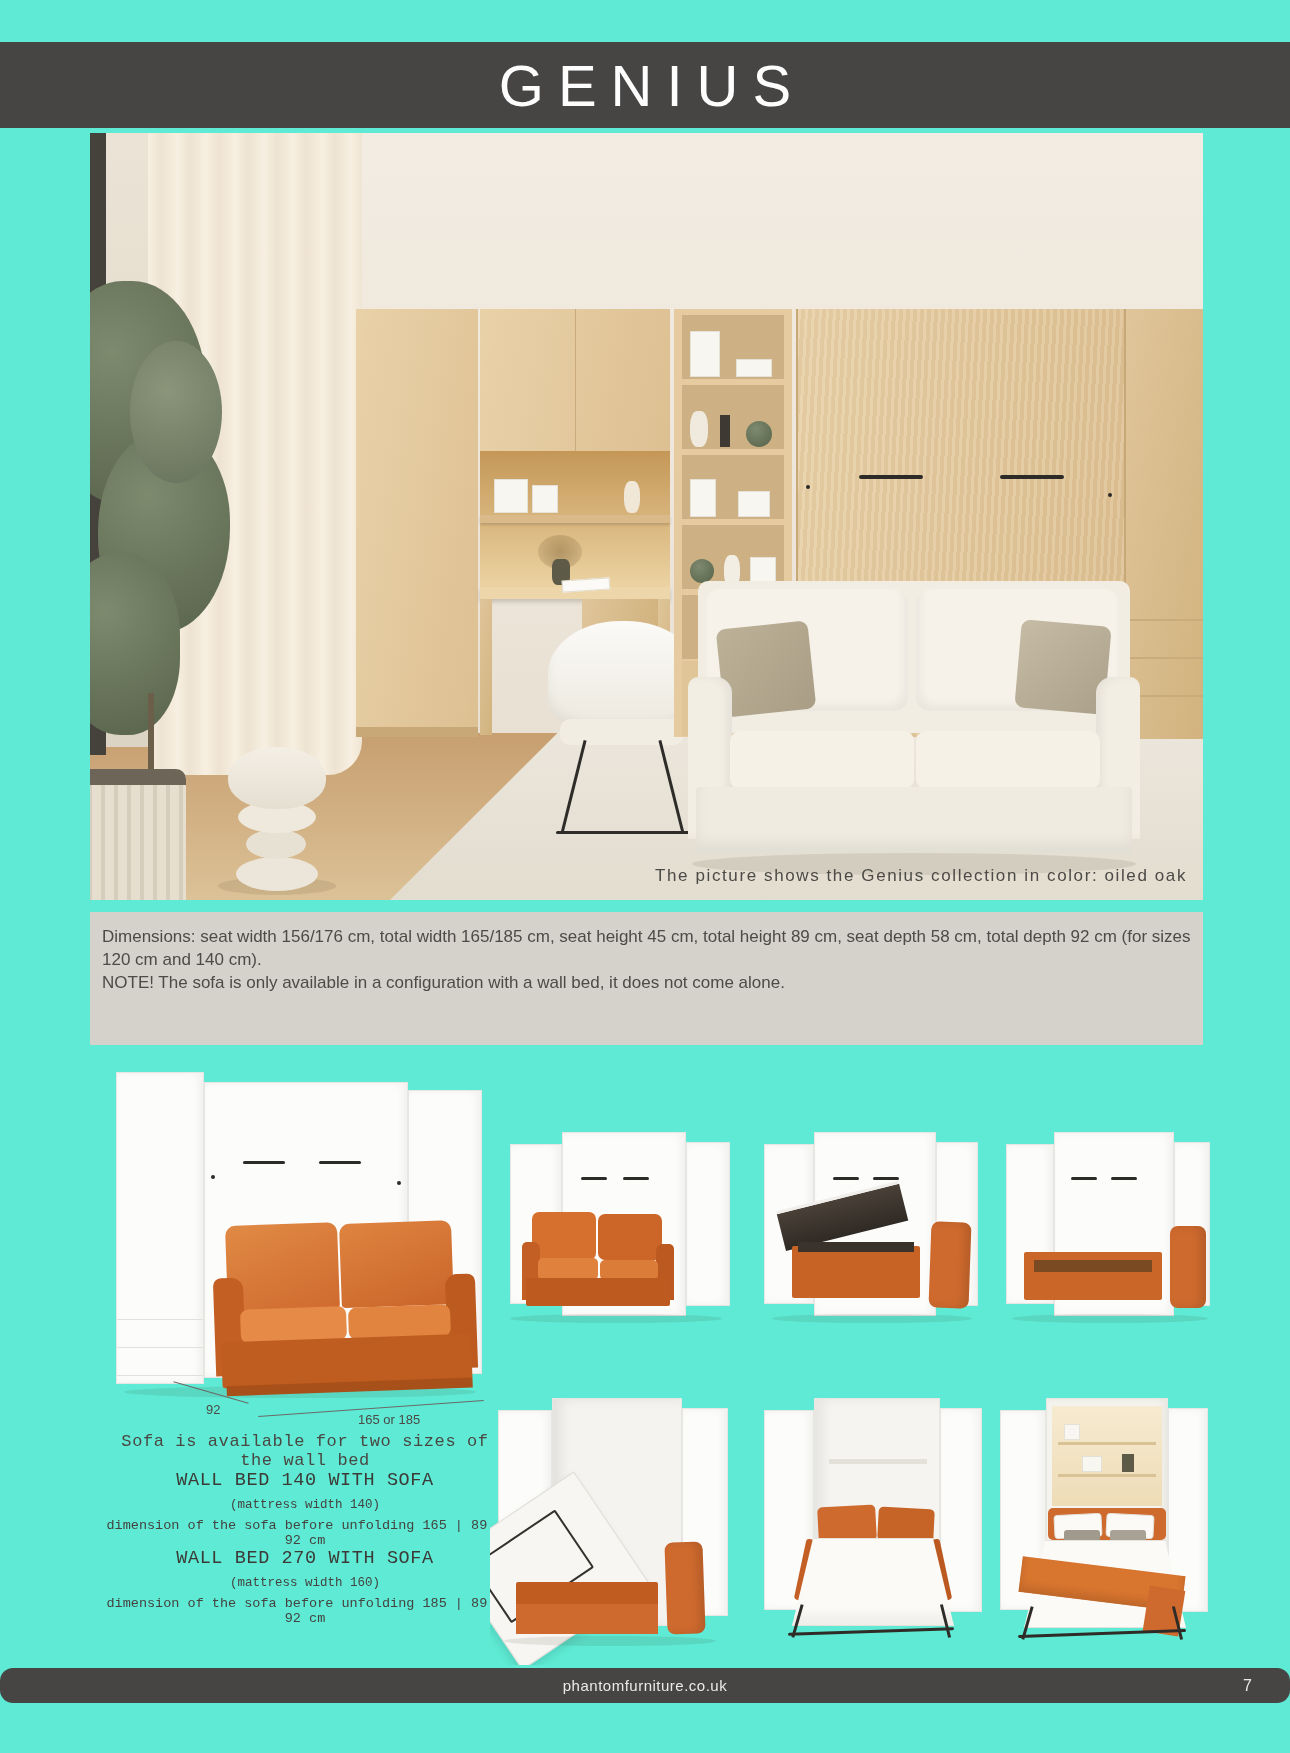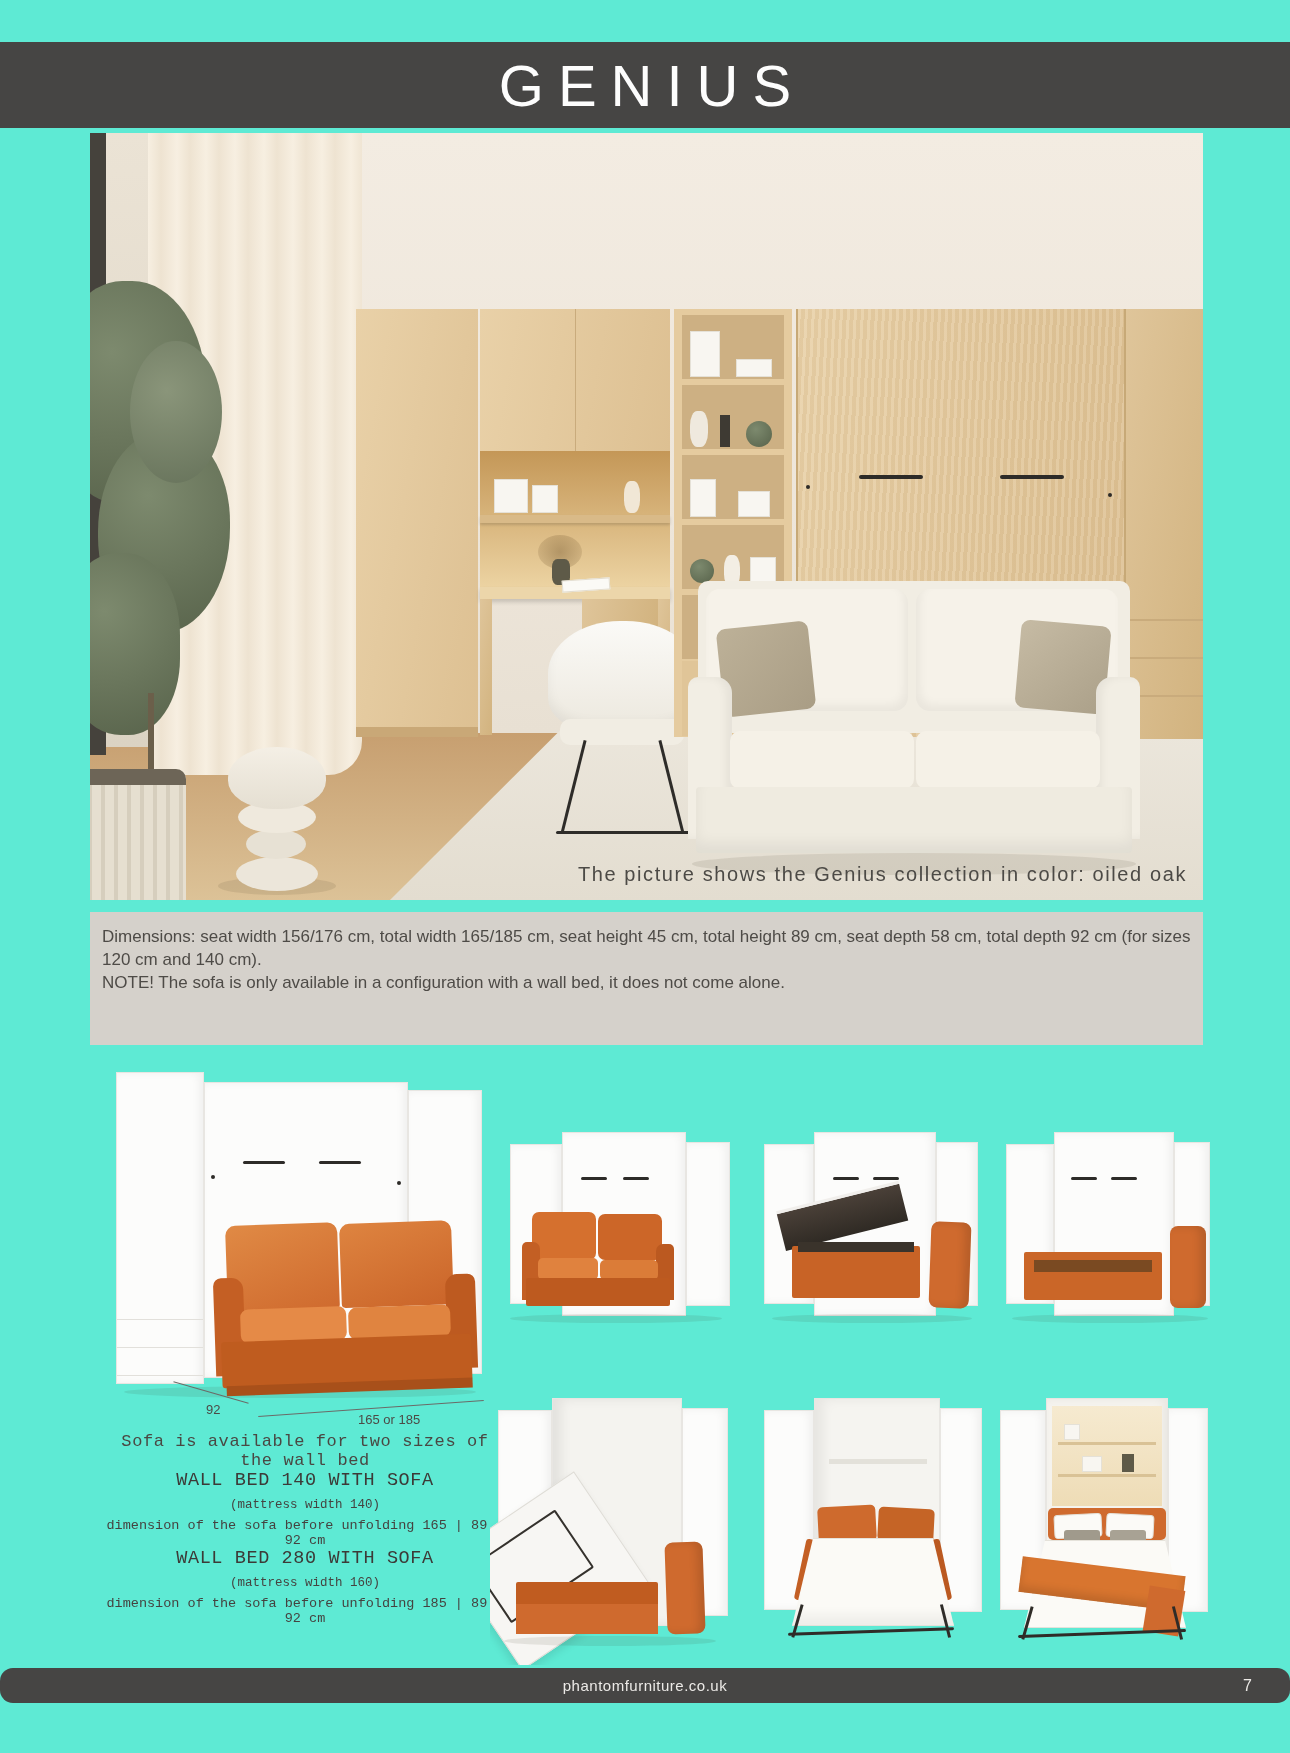--- a/index.html
+++ b/index.html
@@ -9,21 +9,21 @@
 
   
   .header-bar{position:absolute;left:0;top:42px;width:1290px;height:86px;background:#464544;display:flex;align-items:center;justify-content:center;}
   .page-title{color:#fdfdfd;font-size:58px;font-weight:300;letter-spacing:14px;padding-left:14px;margin:0;}
   .footer-bar{position:absolute;left:0;top:1668px;width:1290px;height:35px;background:#464544;border-radius:13px;}
   .footer-url{position:absolute;left:0;right:0;top:0;height:35px;display:flex;align-items:center;justify-content:center;color:#eceae7;font-size:15px;letter-spacing:.5px;text-decoration:none;}
   .footer-page{position:absolute;right:38px;top:0;height:35px;display:flex;align-items:center;color:#eceae7;font-size:16px;}
 
   
   .hero{position:absolute;left:90px;top:133px;width:1113px;height:767px;overflow:hidden;background:linear-gradient(180deg,#f3ece2 0%,#ede5d9 55%,#e8e0d3 78%);}
-  .hero-caption{position:absolute;right:16px;bottom:14px;color:#4c4a46;font-size:20px;letter-spacing:1.6px;}
+  .hero-caption{position:absolute;right:16px;bottom:14px;color:#4c4a46;font-size:17px;letter-spacing:1.6px;}
   .oak{background:linear-gradient(100deg,#e9d1a8 0%,#ddc092 100%);}
   .oak2{background:linear-gradient(100deg,#dfc59a 0%,#d2b37f 100%);}
   .grain{background:repeating-linear-gradient(93deg,rgba(255,255,255,.10) 0 3px,rgba(130,95,45,.06) 3px 7px);}
   .wp{background:#fcfcfb;border:1px solid #e8e6e2;box-shadow:inset -4px 0 8px rgba(0,0,0,.05);box-sizing:border-box;}
   .hd{background:#2d2b28;height:4px;border-radius:2px;}
   .dot{width:4px;height:4px;background:#2d2b28;border-radius:50%;}
   .bk{background:#f8f6f1;border:1px solid #e5e1d7;box-sizing:border-box;}
   .grn{background:radial-gradient(circle at 38% 32%,#7d8a6e,#57624a);}
 
   
@@ -196,21 +196,21 @@
   </div>
 
   <div class="left-col">
     <div class="avail">Sofa is available for two sizes of the wall bed</div>
     <div>
       <div class="opt-name">WALL BED 140 WITH SOFA</div>
       <div class="opt-mattress">(mattress width 140)</div>
       <div class="opt-dim">dimension of the sofa before unfolding 165 | 89 | 92 cm</div>
     </div>
     <div>
-      <div class="opt-name">WALL BED 280 WITH SOFA</div>
+      <div class="opt-name">WALL BED 270 WITH SOFA</div>
       <div class="opt-mattress">(mattress width 160)</div>
       <div class="opt-dim">dimension of the sofa before unfolding 185 | 89 | 92 cm</div>
     </div>
   </div>
 
 
   <div class="phase-row" style="left:490px;top:1118px;width:720px;height:212px;">
 
     <div class="phase" style="left:10px;top:0;width:235px;height:212px;">
       <div class="abs wp" style="left:10px;top:26px;width:52px;height:160px;"></div>

